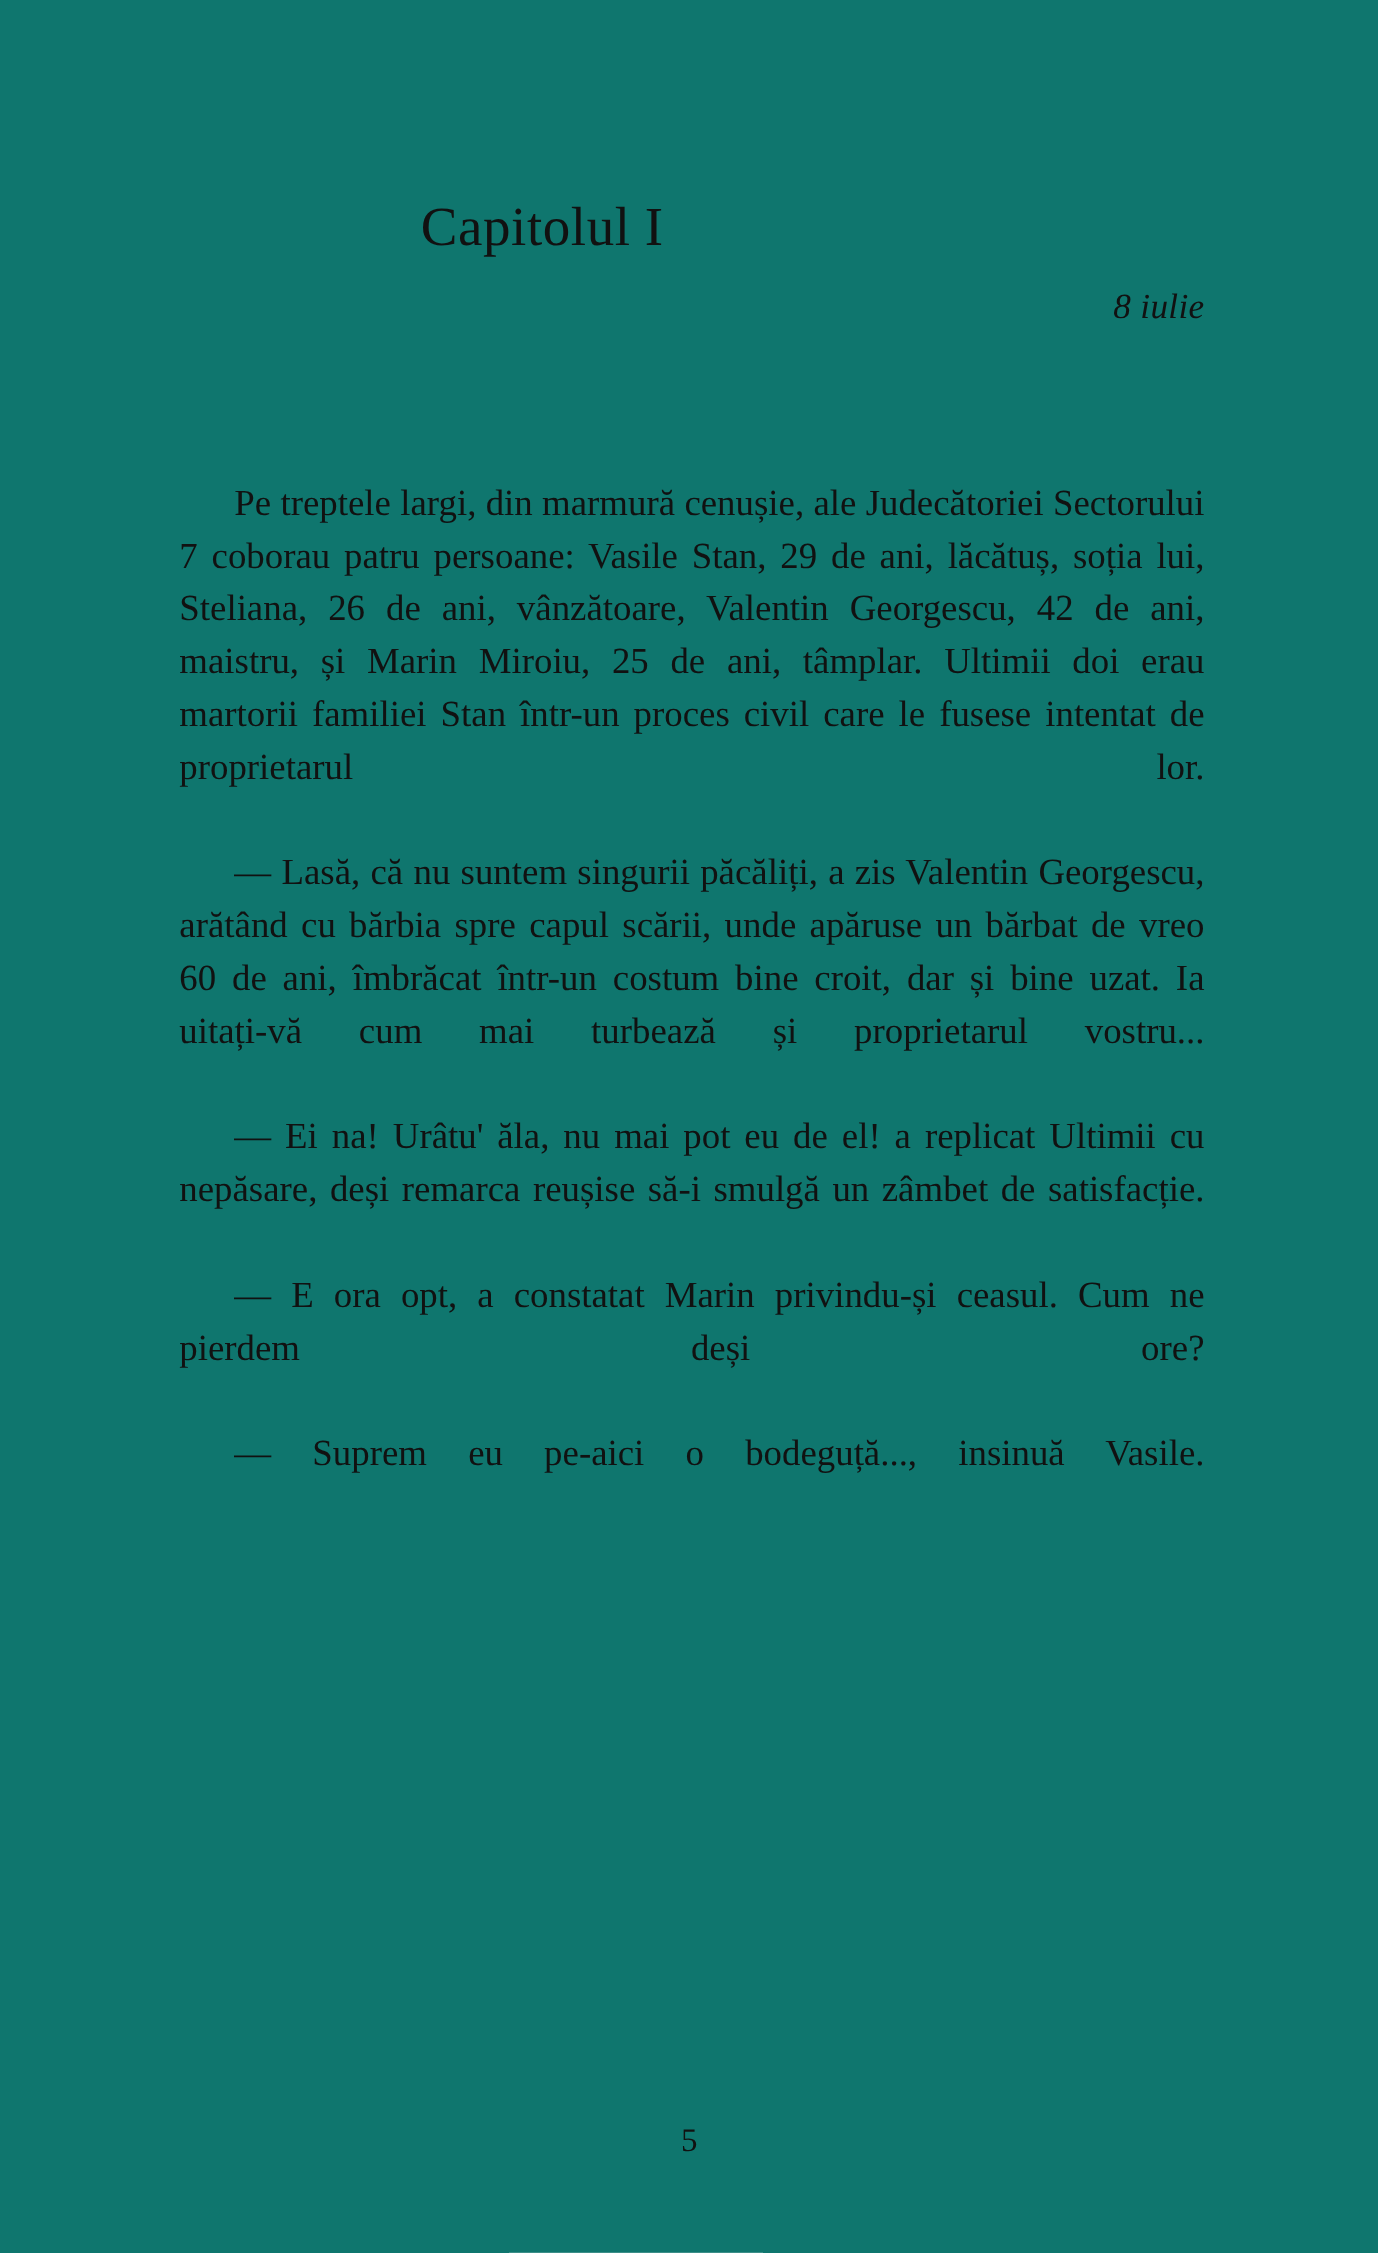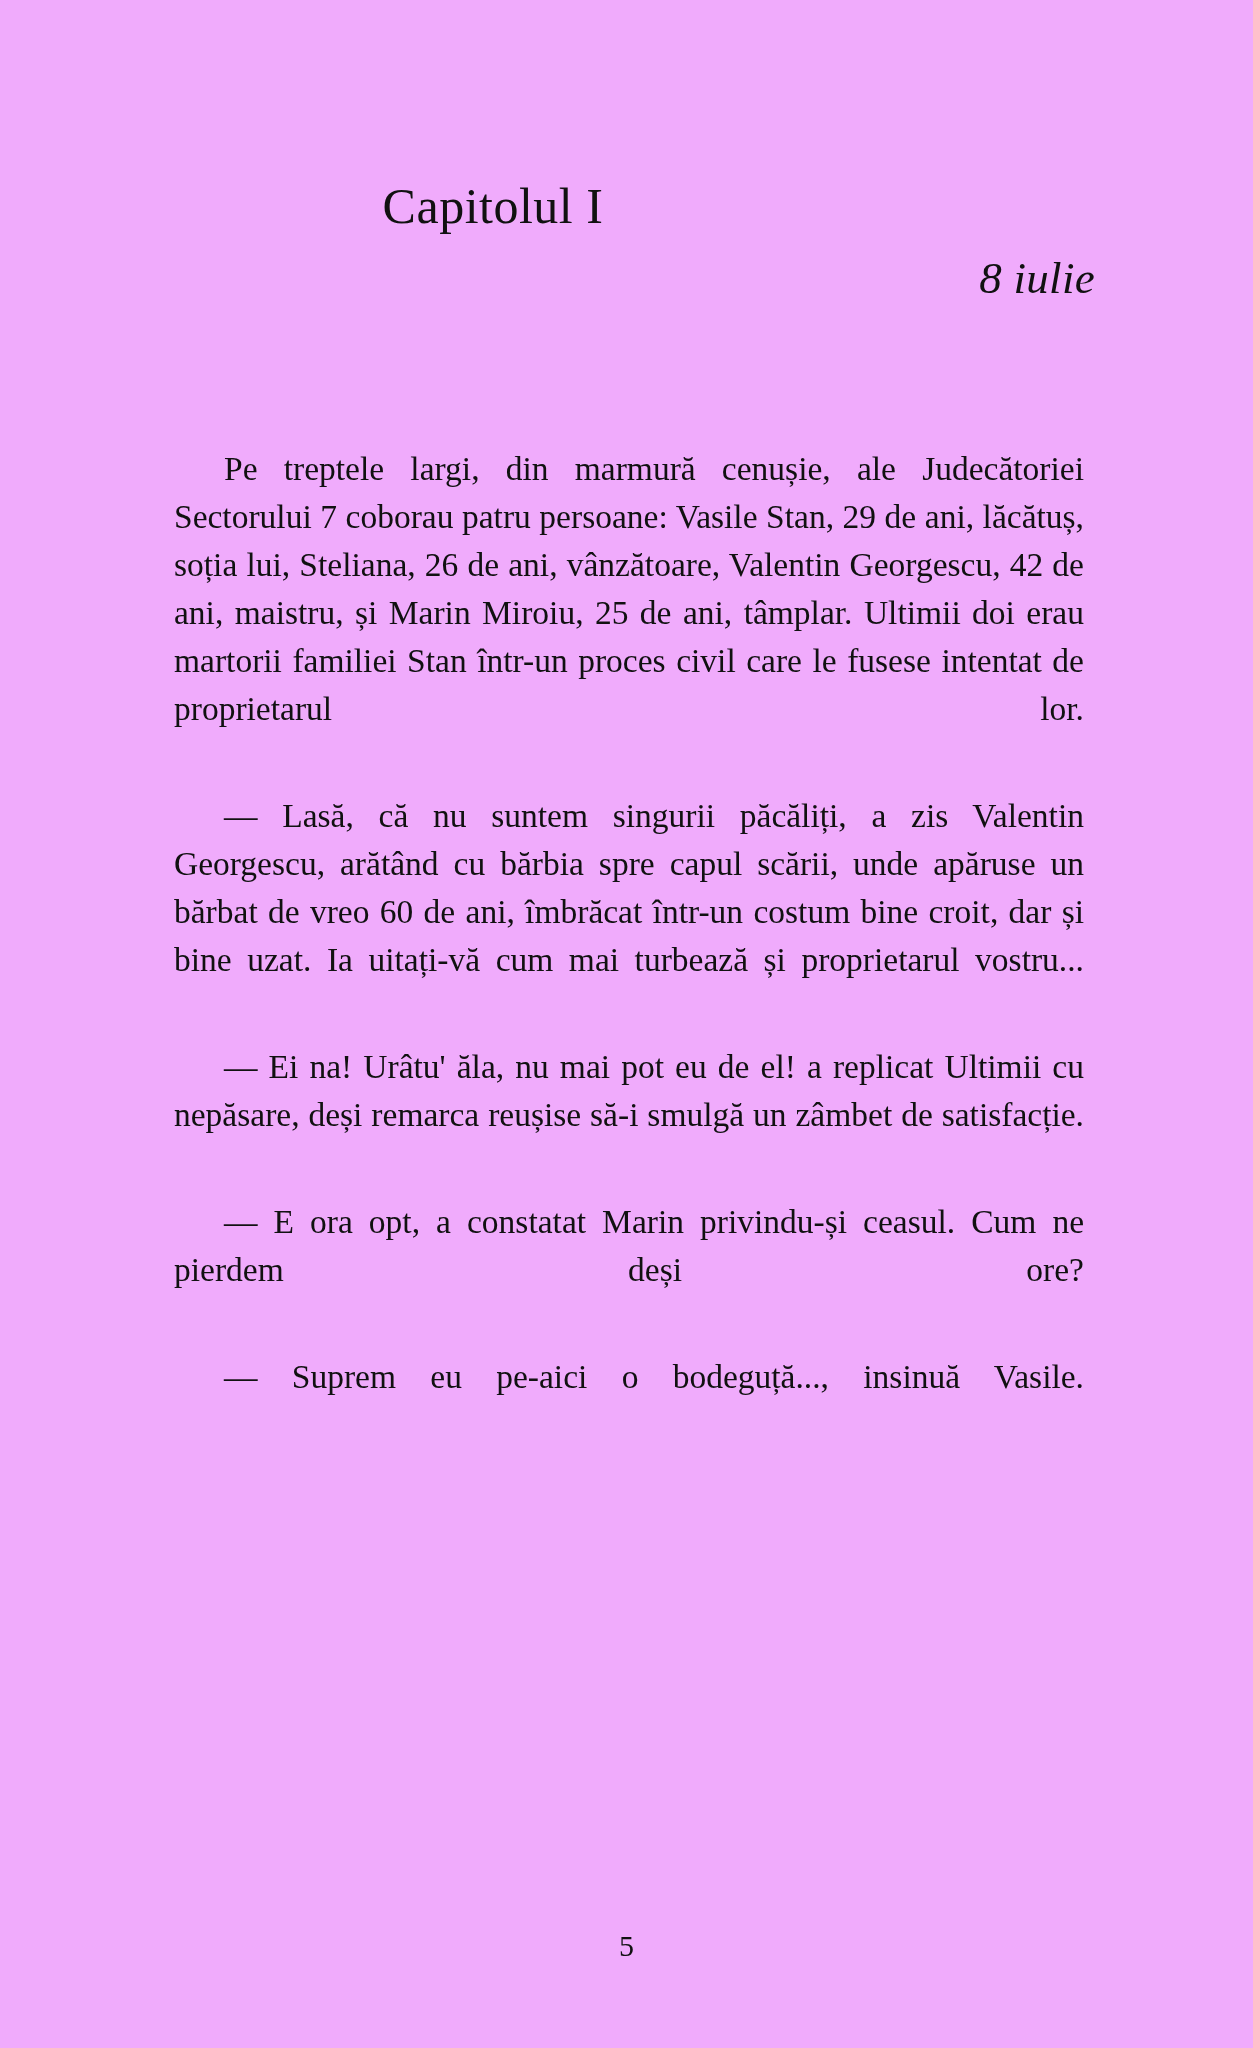--- a/index.html
+++ b/index.html
@@ -50,35 +50,35 @@
     width: 660px;
   }
 
   .chapter-date {
     position: absolute;
     left: 0;
     top: 258px;
     width: 932px;
     text-align: right;
     font-style: italic;
-    font-size: 45px;
+    font-size: 32px;
     line-height: 40px;
     letter-spacing: 0.3px;
   }
 
   
   #body-copy {
     position: absolute;
     left: 0;
     top: 434px;
     width: 932px;
   }
 
   .para {
-    margin: 11px;
+    margin: 0;
     padding: 0;
     font-size: 33.5px;
     line-height: 48px;
     text-align: justify;
     text-justify: inter-word;
     text-indent: 50px;
     hyphens: none;
     word-spacing: 0px;
   }
   
@@ -95,21 +95,21 @@
     top: 1928px;
     width: 1253px;
     text-align: center;
     font-size: 30px;
     line-height: 36px;
   }
 </style>
 </head>
 <body style="color: rgb(17, 17, 17);">
 
-<div id="page" style="background: #f0abfc;">
+<div id="page" style="background: #0f766e;">
 
   <div id="text-block">
 
     <h1 class="chapter-title">Capitolul I</h1>
 
     <div class="chapter-date">8 iulie</div>
 
     <div id="body-copy">
       <p class="para">Pe treptele largi, din marmură cenușie, ale Judecătoriei Sectorului 7 coborau patru persoane: Vasile Stan, 29 de ani, lăcătuș, soția lui, Steliana, 26 de ani, vânzătoare, Valentin Georgescu, 42 de ani, maistru, și Marin Miroiu, 25 de ani, tâmplar. Ultimii doi erau martorii familiei Stan într-un proces civil care le fusese intentat de proprietarul lor.</p>
       <p class="para">— Lasă, că nu suntem singurii păcăliți, a zis Valentin Georgescu, arătând cu bărbia spre capul scării, unde apăruse un bărbat de vreo 60 de ani, îmbrăcat într-un costum bine croit, dar și bine uzat. Ia uitați-vă cum mai turbează și proprietarul vostru...</p>

